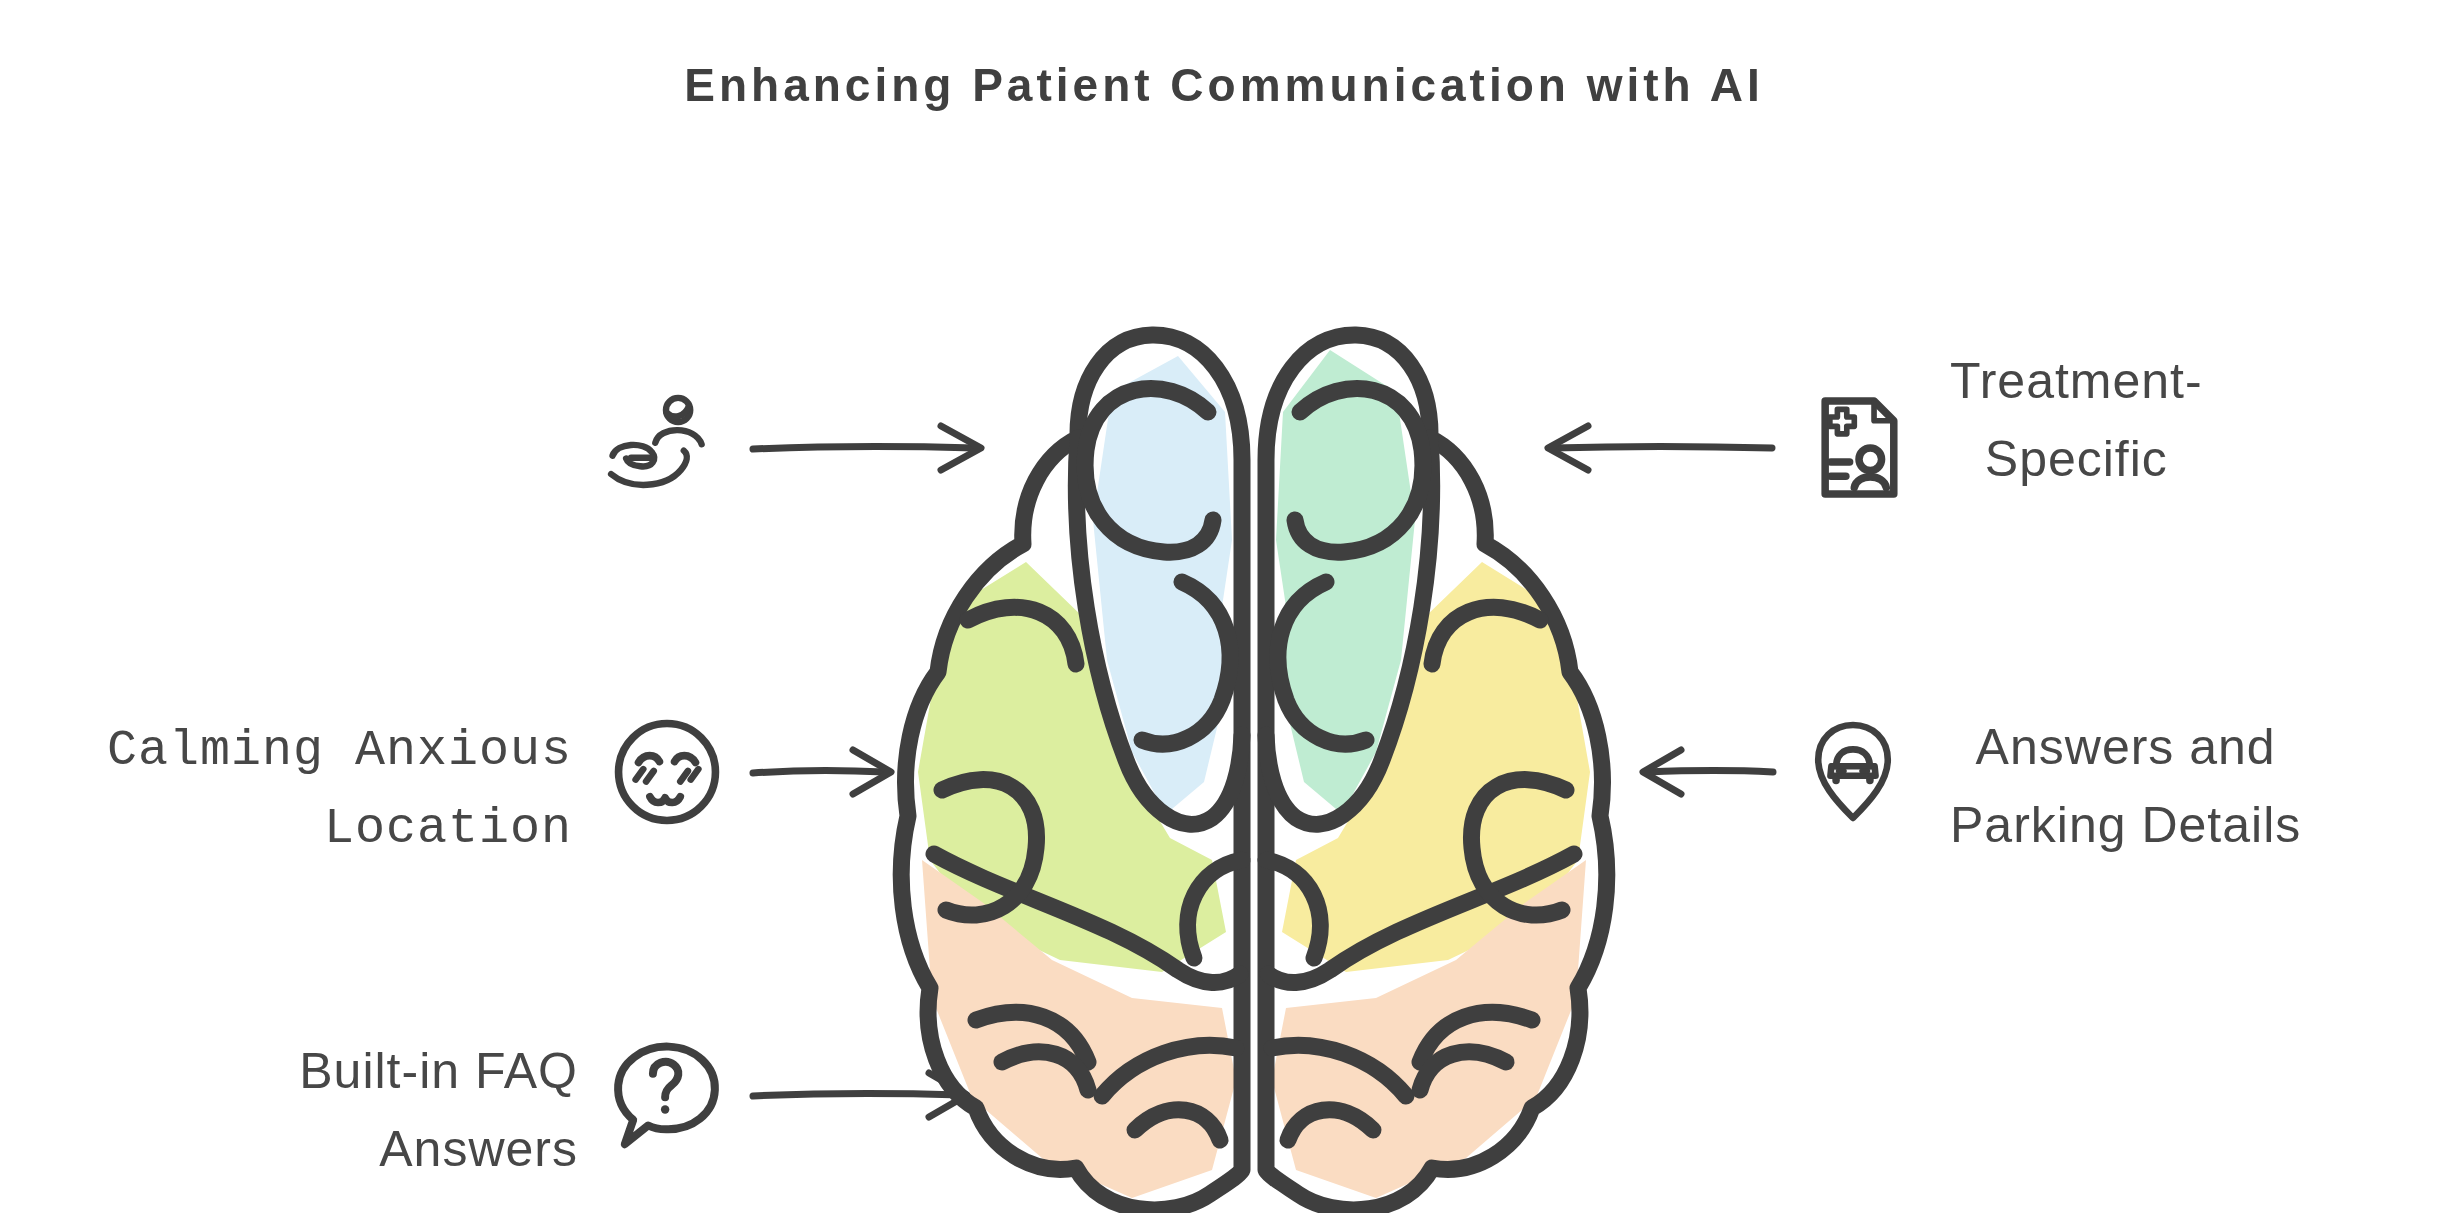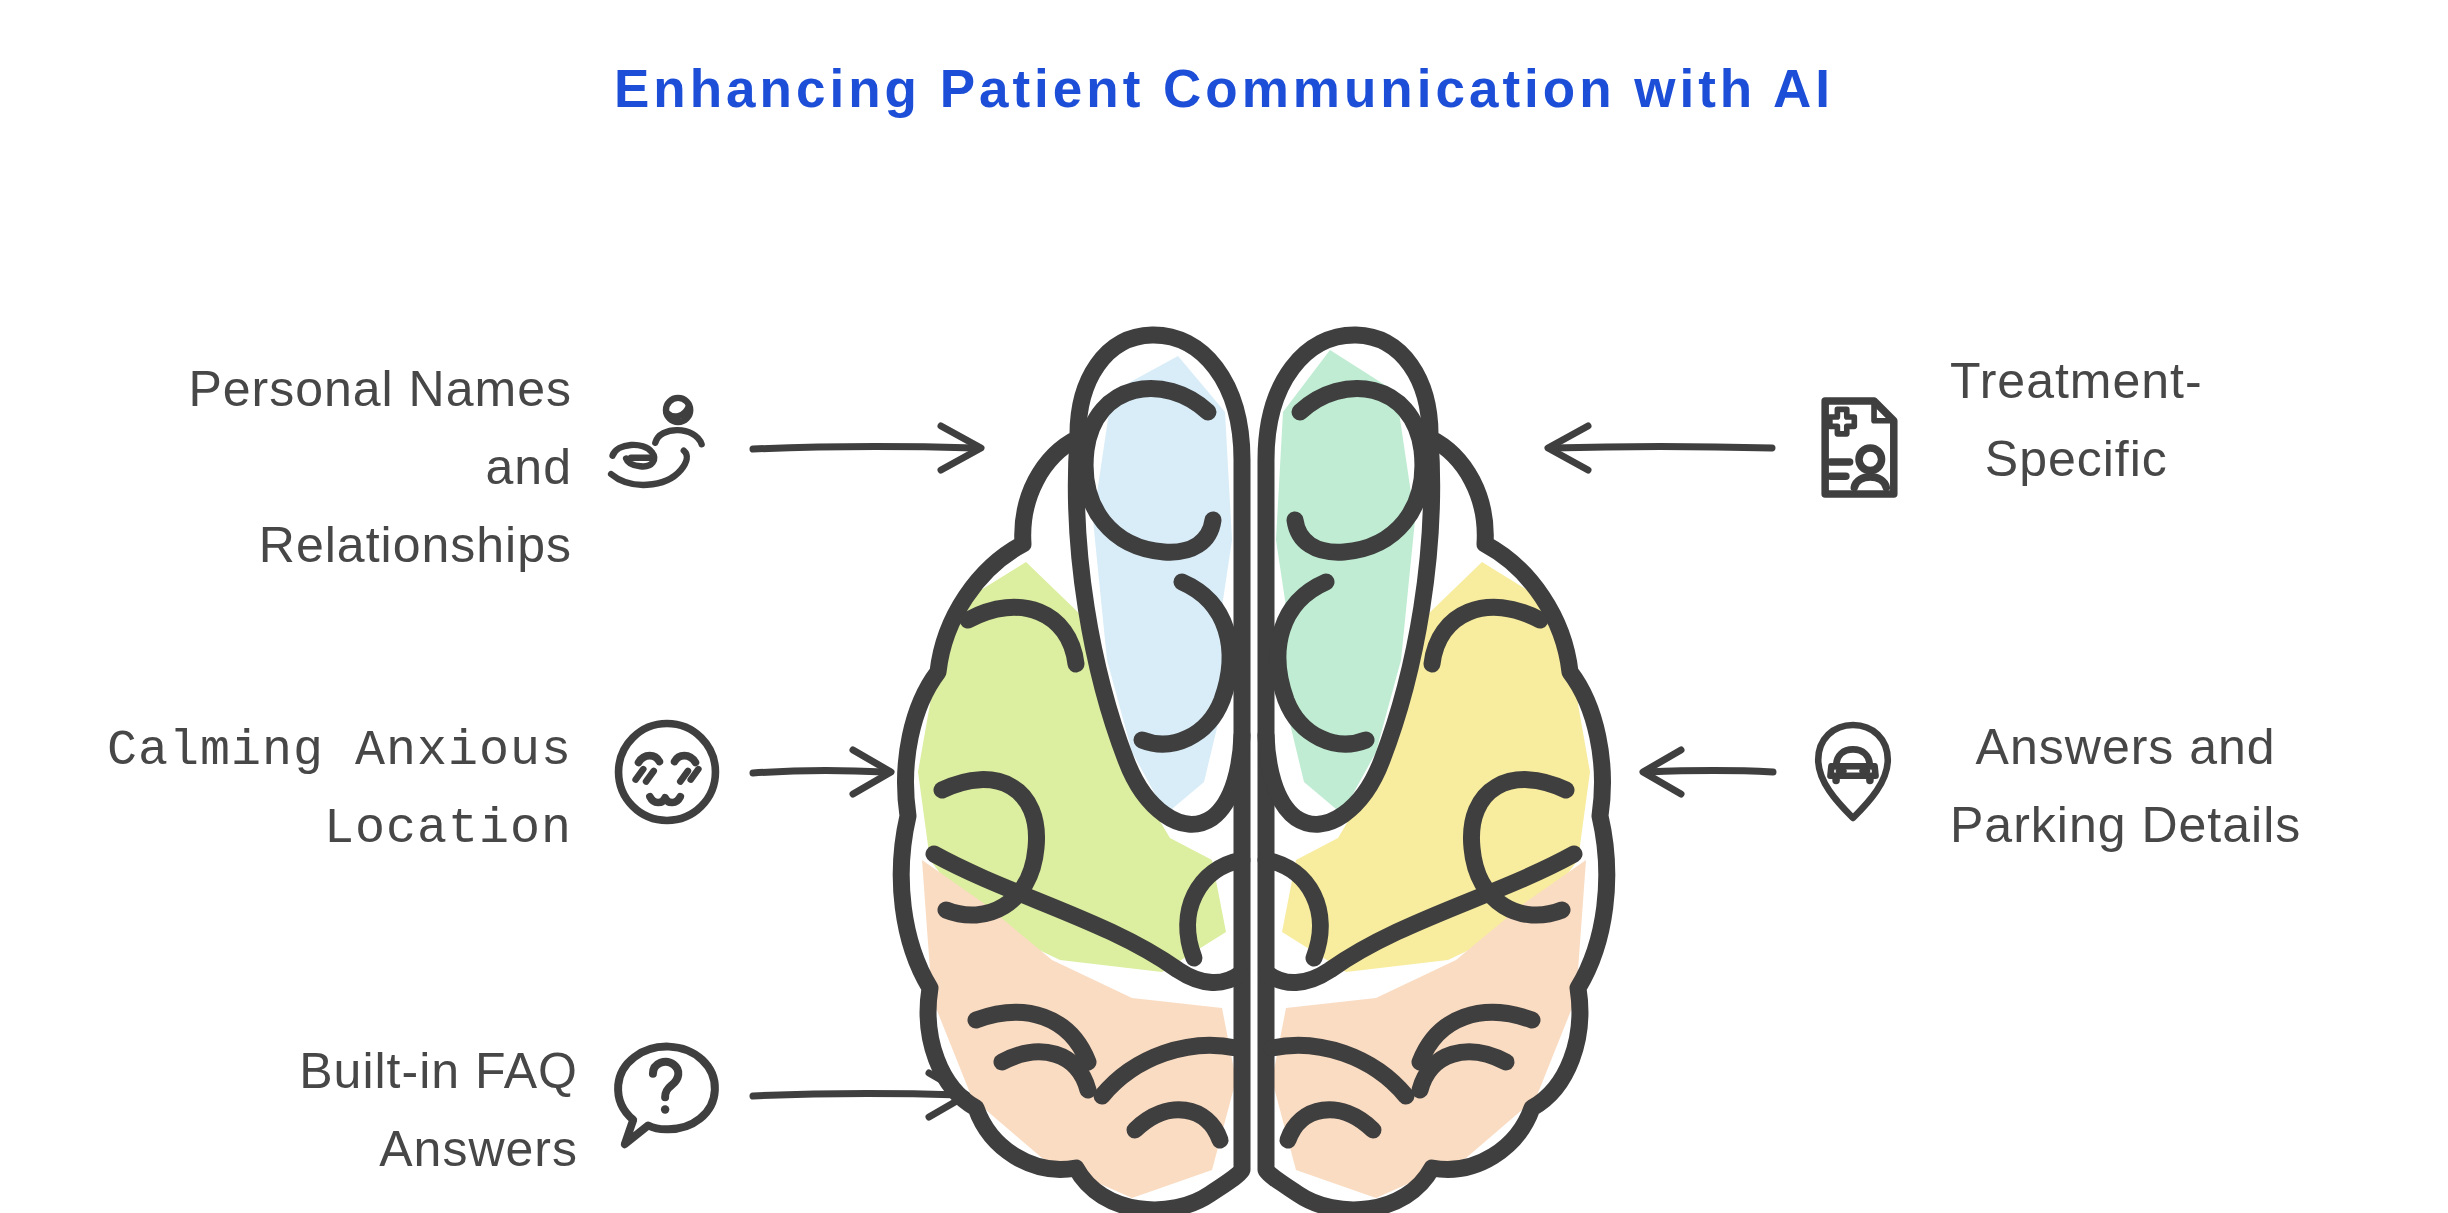--- a/index.html
+++ b/index.html
@@ -2,42 +2,37 @@
 <html><head>
 <meta charset="utf-8">
 <style>
   html,body { margin:0; padding:0; background:#ffffff; }
   .canvas {
     position:relative; width:2448px; height:1213px; overflow:hidden;
     background:#ffffff; font-family:"Liberation Sans", sans-serif; color:#474747;
   }
   .title {
     position:absolute; top:58px; left:0; width:100%; text-align:center;
-    font-size:53px; font-weight:bold; letter-spacing:4px; color:#1d4ed8;
+    font-size:46px; font-weight:bold; letter-spacing:4px; color:#404040;
   }
   .label {
     position:absolute; font-size:50px; line-height:78px; letter-spacing:1px;
     color:#474747; white-space:nowrap;text-align:center;
   }
   .label.align-right { text-align:right; }
   .abs { position:absolute; }
   svg .ln { fill:none; stroke-linecap:round; stroke-linejoin:round; }
 </style>
 </head>
 <body>
 
 <div class="canvas">
 
   <div class="title">Enhancing Patient Communication with AI</div>
 
-  <div class="label align-right" style="top:350px; right:1876px;">
-    <div>Personal Names</div>
-    <div>and</div>
-    <div>Relationships</div>
-  </div>
   <div class="label align-right" style="top:712px; right:1876px;font-family:Liberation Mono, monospace;">
     <div>Calming Anxious</div>
     <div>Location</div>
   </div>
   <div class="label align-right" style="top:1032px; right:1870px;margin-left:44px;">
     <div>Built-in FAQ</div>
     <div>Answers</div>
   </div>
 
   <div class="label" style="top:342px; left:1950px;">

